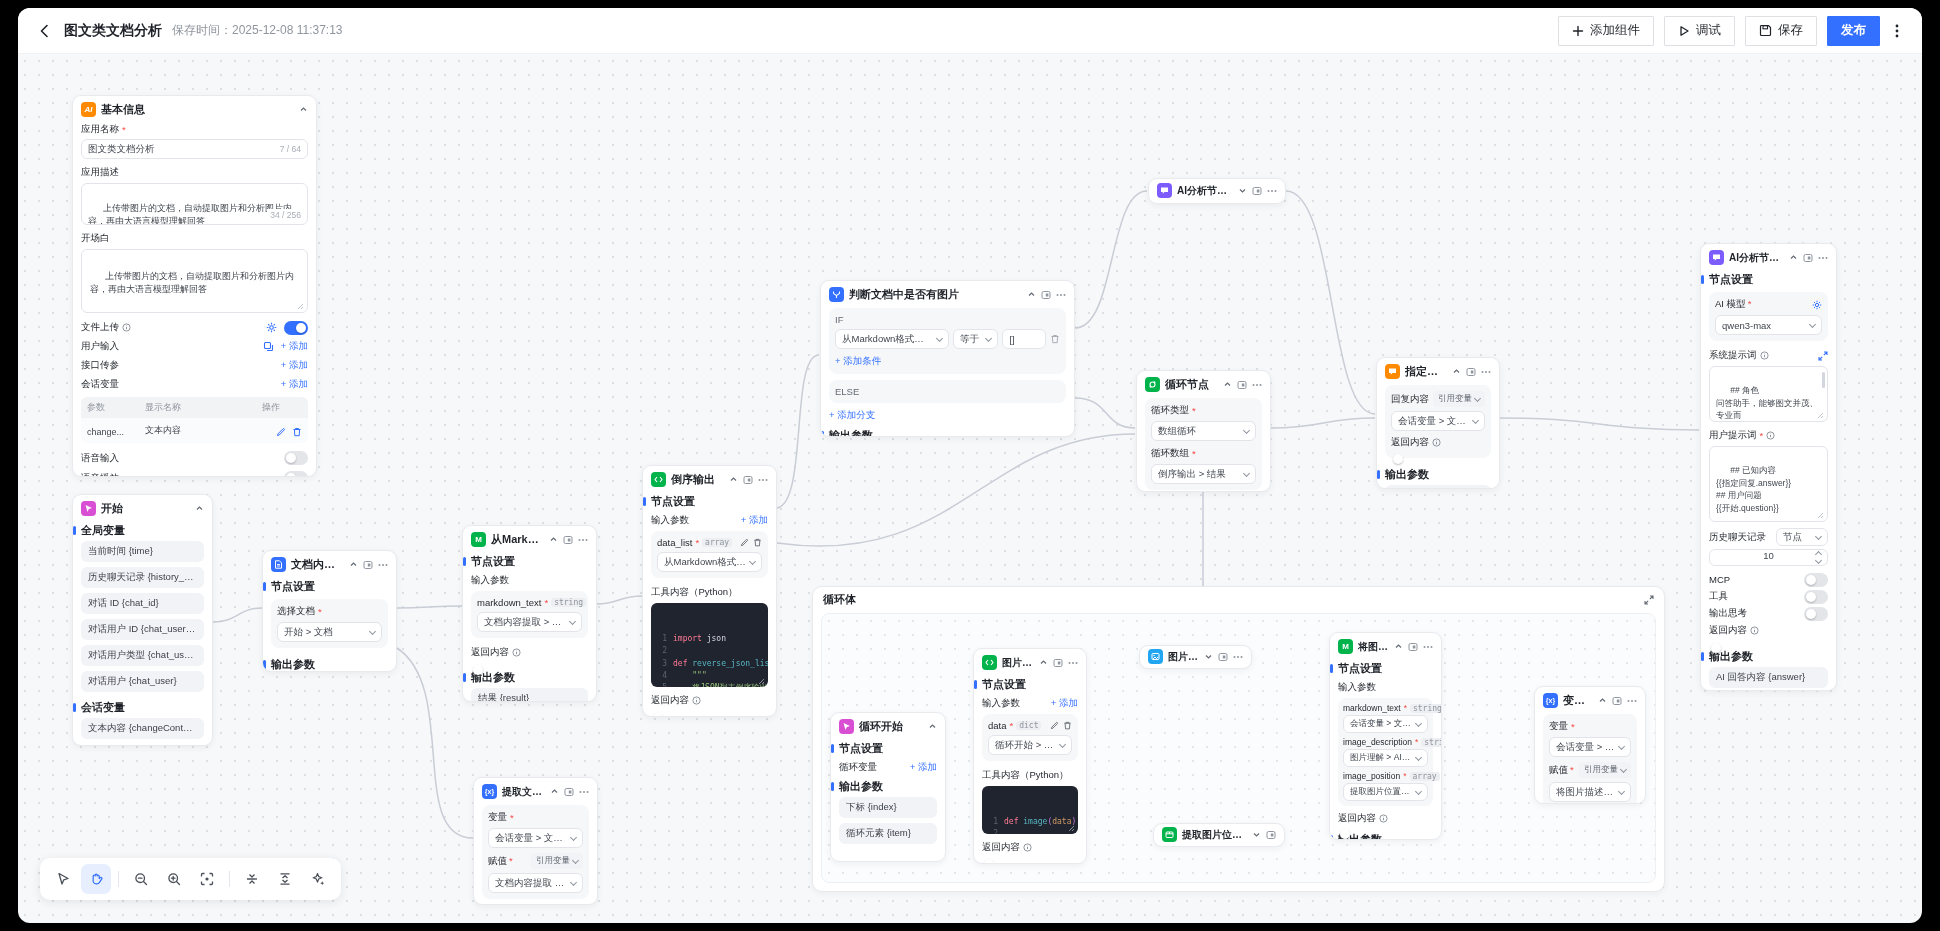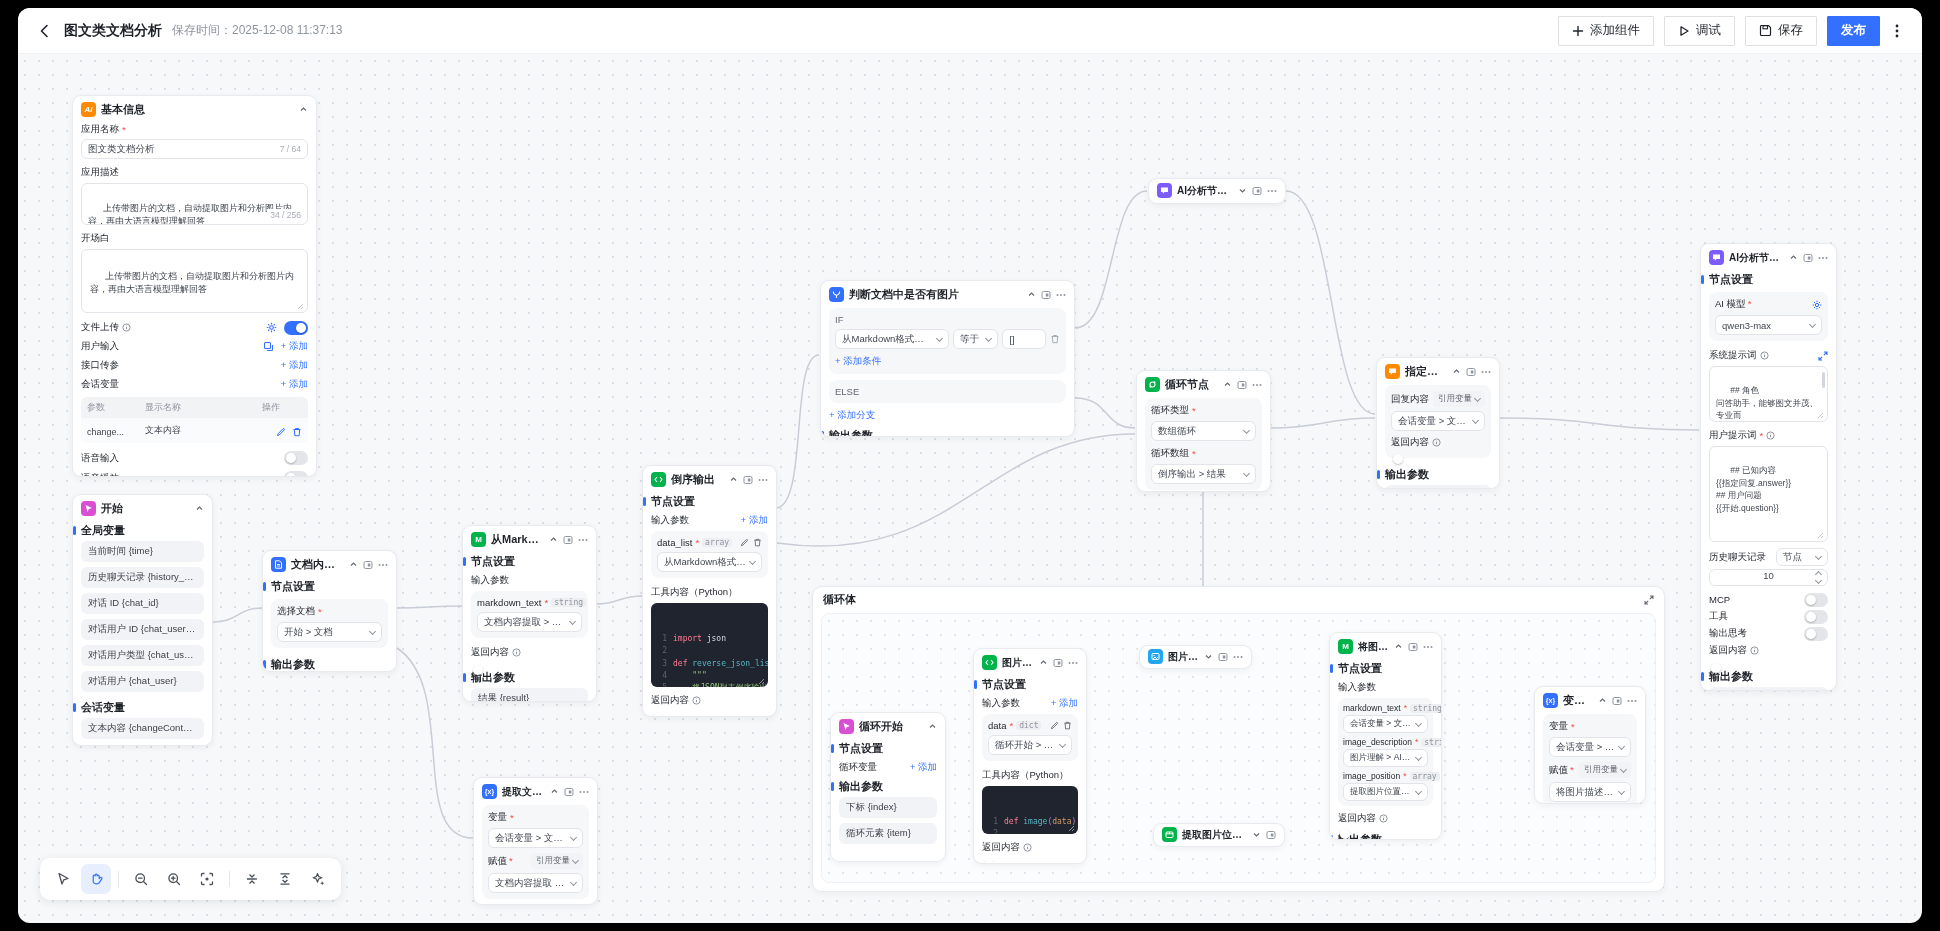--- a/index.html
+++ b/index.html
@@ -655,21 +655,21 @@
         </svg>
     </div>
     <div class="lb">
         <span>用户提示词</span>
         <span class="req">*</span>
       <svg class="ic" width="9" height="9" viewBox="0 0 9 9">
           <circle cx="4.5" cy="4.5" r="3.6" stroke="#8f959e" fill="none"></circle>
           <path d="M4.5 4 v2.2 M4.5 2.6 v.6" stroke="#8f959e"></path>
         </svg>
       </div>
-    <div class="ta" style="height:96px;font-size:8.5px">
+    <div class="ta" style="height:76px;font-size:8.5px">
       <span>## 已知内容
 {{指定回复.answer}}
 ## 用户问题
 {{开始.question}}</span>
       <svg class="rsz" width="7" height="7" viewBox="0 0 7 7">
           <path d="M6 1 L1 6 M6 4 L4 6" stroke="#c2c7cf" stroke-width="1"></path>
         </svg>
     </div>
     <div class="rowf" style="height:20px">
         <span>历史聊天记录</span>

